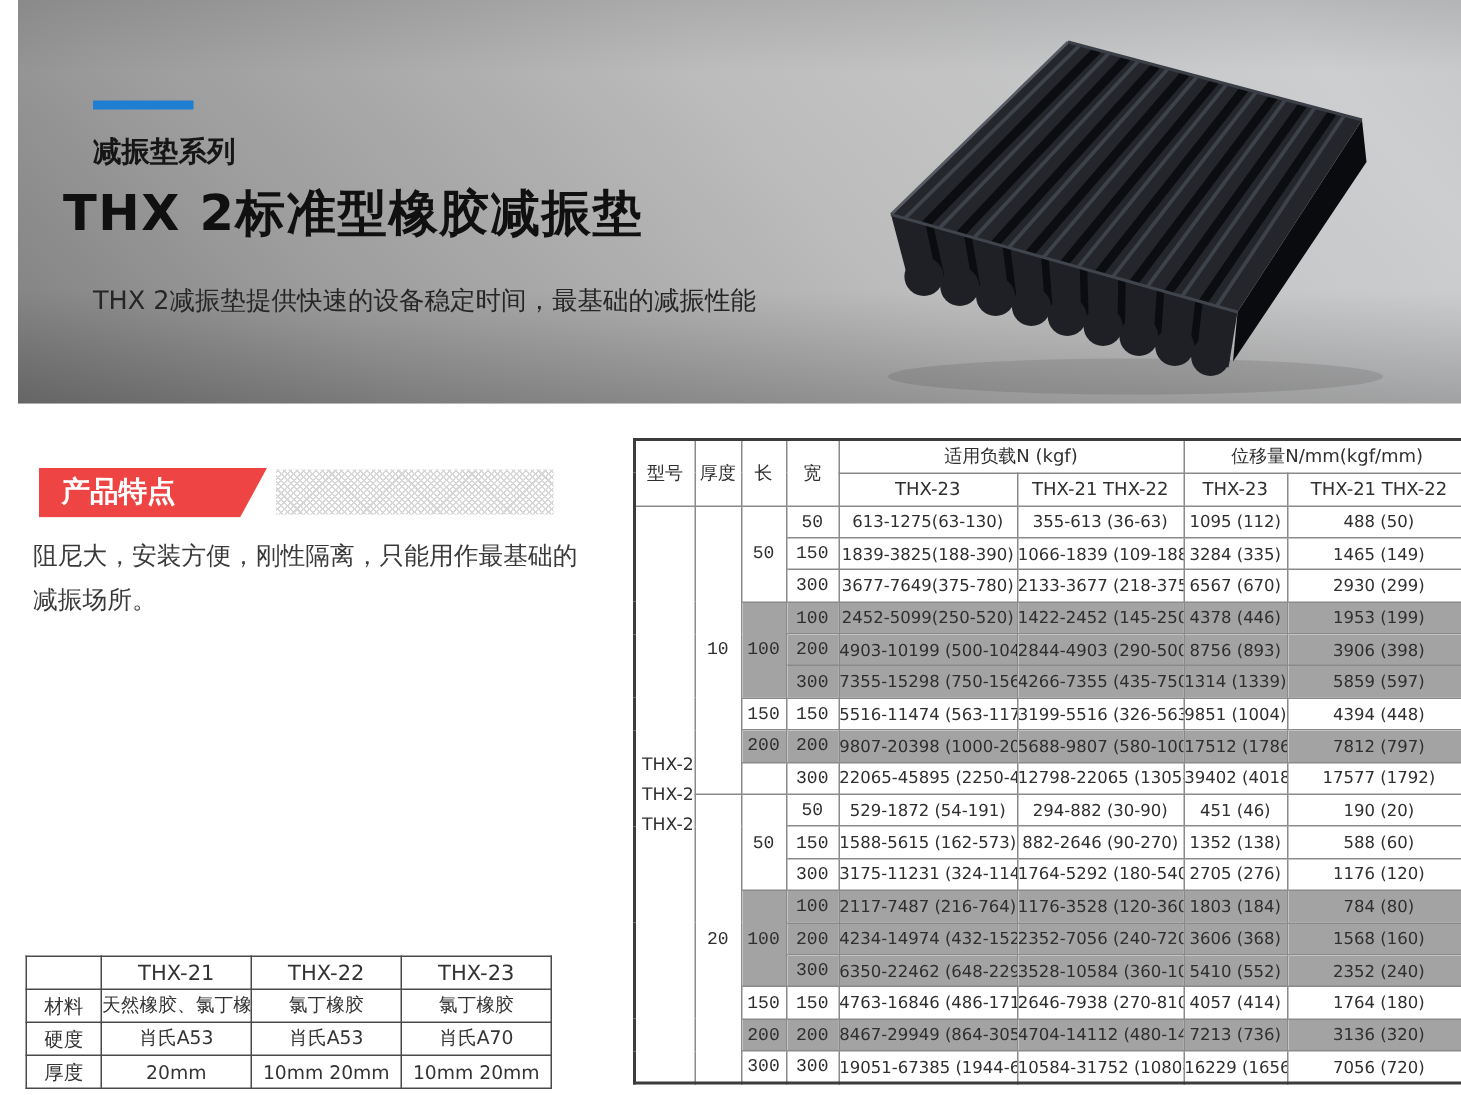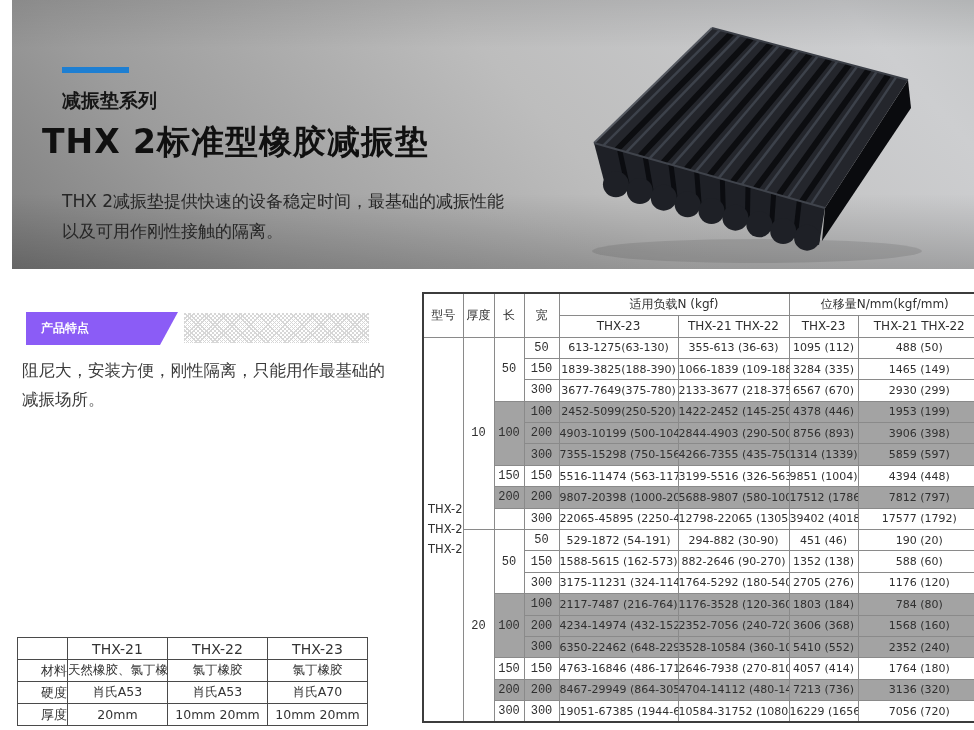--- a/index.html
+++ b/index.html
@@ -18,41 +18,41 @@
     pointer-events:none;
   }
   .hero-accent{position:absolute; left:50px; top:67px; width:67px; height:6px; background:#1e7fd2;}
   .hero-series{position:absolute; left:50px; top:88px; font-size:19px; font-weight:bold; color:#161616; z-index:2;}
   .hero-title{position:absolute; left:30px; top:120px; font-size:33px; font-weight:bold; letter-spacing:1px; color:#101010; z-index:2;}
   .hero-desc{position:absolute; left:50px; top:186px; font-size:17px; line-height:30px; color:#262626; z-index:2;}
   .product-svg{position:absolute; left:560px; top:15px; z-index:1;}
   
   .feat-banner{
     position:absolute; left:14px; top:312px; width:152px; height:33px;
-    background:#8b5cf6; clip-path:polygon(0 0,100% 0,calc(100% - 18px) 100%,0 100%);
-    color:#fff; font-size:12px; font-weight:bold; line-height:33px; padding-left:15px; box-sizing:border-box;
+    background:#ef4444; clip-path:polygon(0 0,100% 0,calc(100% - 18px) 100%,0 100%);
+    color:#fff; font-size:19px; font-weight:bold; line-height:33px; padding-left:15px; box-sizing:border-box;
   }
   .feat-hatch{
     position:absolute; left:172px; top:313px; width:185px; height:30px;
     background-image:
       repeating-linear-gradient(45deg,#d7d7d7 0,#d7d7d7 1px,rgba(0,0,0,0) 1px,rgba(0,0,0,0) 3px),
       repeating-linear-gradient(-45deg,#d7d7d7 0,#d7d7d7 1px,rgba(0,0,0,0) 1px,rgba(0,0,0,0) 3px);
   }
   .feat-text{position:absolute; left:10px; top:356px; font-size:16.5px; line-height:29px; color:#3a3a3a;}
   
   .mat-table{
     position:absolute; left:5px; top:637px; width:350px; height:85px;
     border-collapse:collapse; table-layout:fixed; color:#333;
   }
   .mat-table th,.mat-table td{
     border:1px solid #4a4a4a; text-align:center; padding:0; height:21px;
     font-weight:normal; font-size:12.5px; overflow:hidden; white-space:nowrap;
   }
   .mat-table th{font-size:14px;}
-  .mat-table .lbl{font-size:13px;text-align:right;}
+  .mat-table .lbl{font-size:13px;}
   
   .spec-table{
     position:absolute; left:410px; top:292px; width:558px; height:430px;
     border-collapse:collapse; table-layout:fixed; color:#2f2f2f;
     border:2px solid #3c3c3c;
   }
   .spec-table th,.spec-table td{
     border:1px solid #8a8a8a; text-align:center; padding:0;
     font-weight:normal; font-size:11px; overflow:hidden; white-space:nowrap;
   }
@@ -128,21 +128,20 @@
 
       <line x1="140" y1="13" x2="22" y2="128" stroke="#565a62" stroke-width="2"></line>
       <line x1="140" y1="13" x2="336" y2="65" stroke="#3a3e46" stroke-width="2"></line>
       <line x1="22" y1="128" x2="253" y2="193" stroke="#40444c" stroke-width="2"></line>
     </svg>
     <div class="hero-accent"></div>
     <div class="hero-series">减振垫系列</div>
     <div class="hero-title">THX 2标准型橡胶减振垫</div>
     <div class="hero-desc">
       <div>THX 2减振垫提供快速的设备稳定时间，最基础的减振性能</div>
-      <div>以及可用作刚性接触的隔离。</div>
     </div>
   </div>
 
   <div class="feat-banner">产品特点</div>
   <div class="feat-hatch"></div>
   <div class="feat-text">
     <div>阻尼大，安装方便，刚性隔离，只能用作最基础的</div>
     <div>减振场所。</div>
   </div>
 

